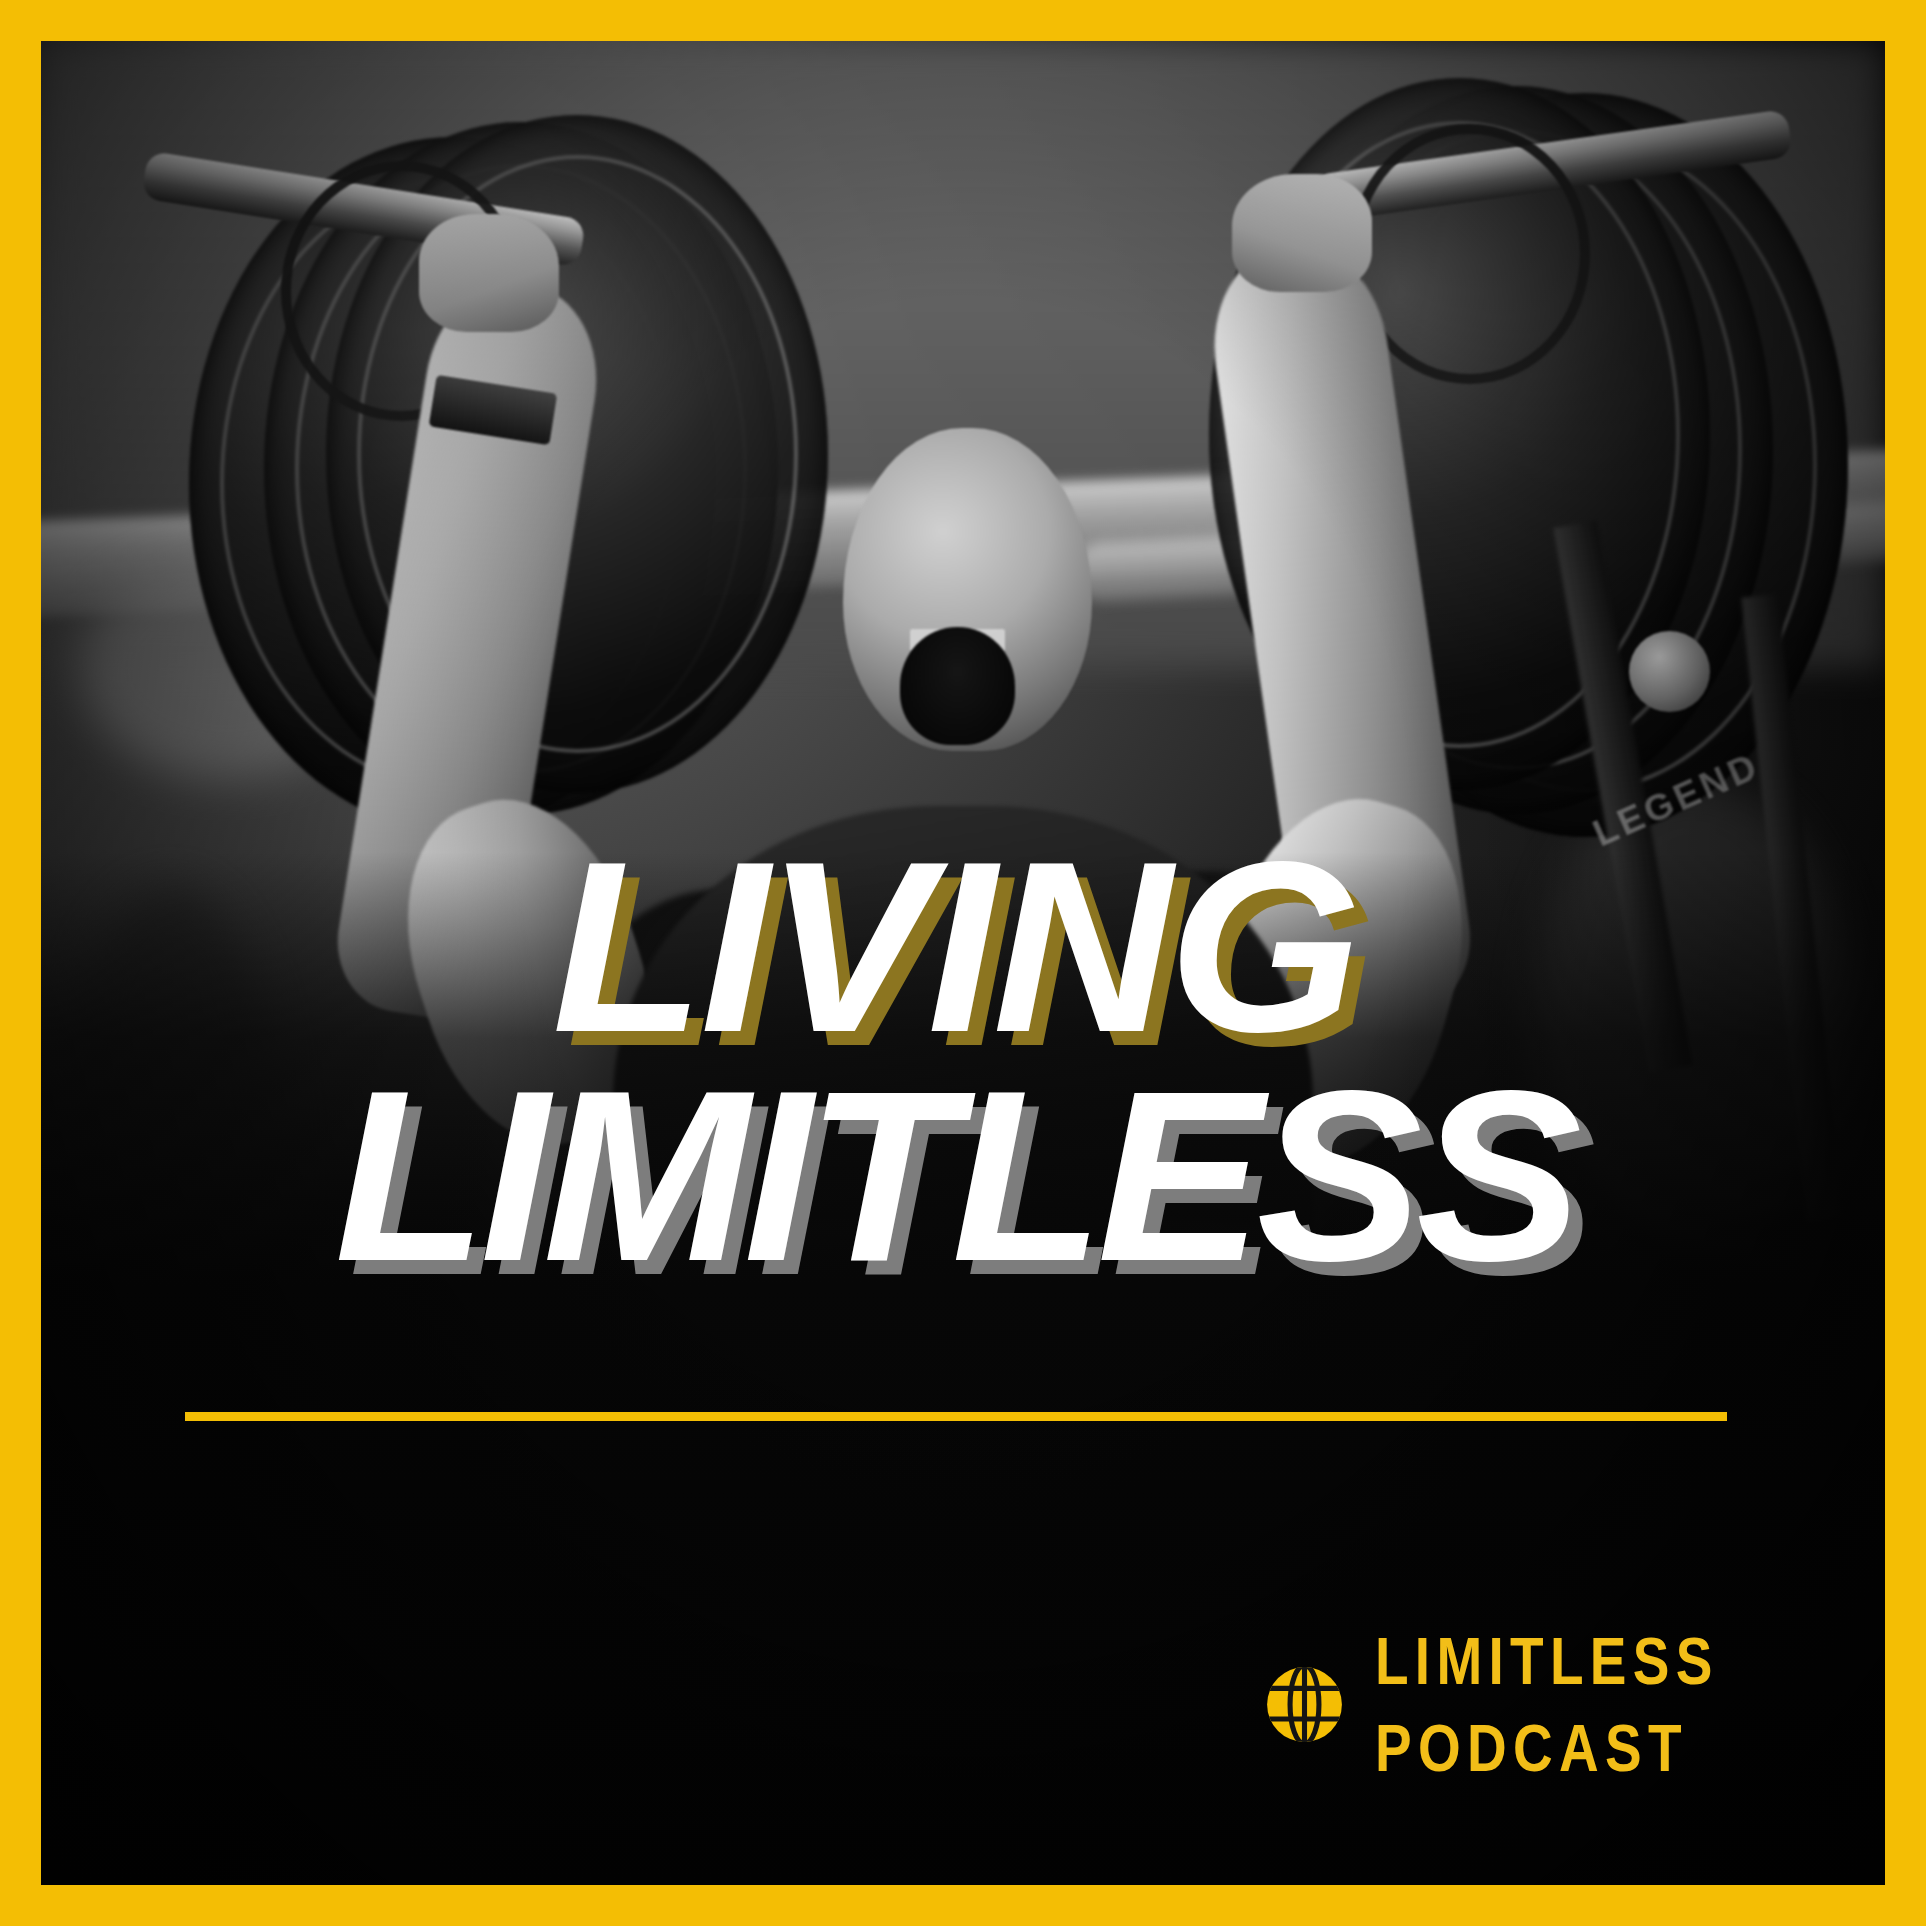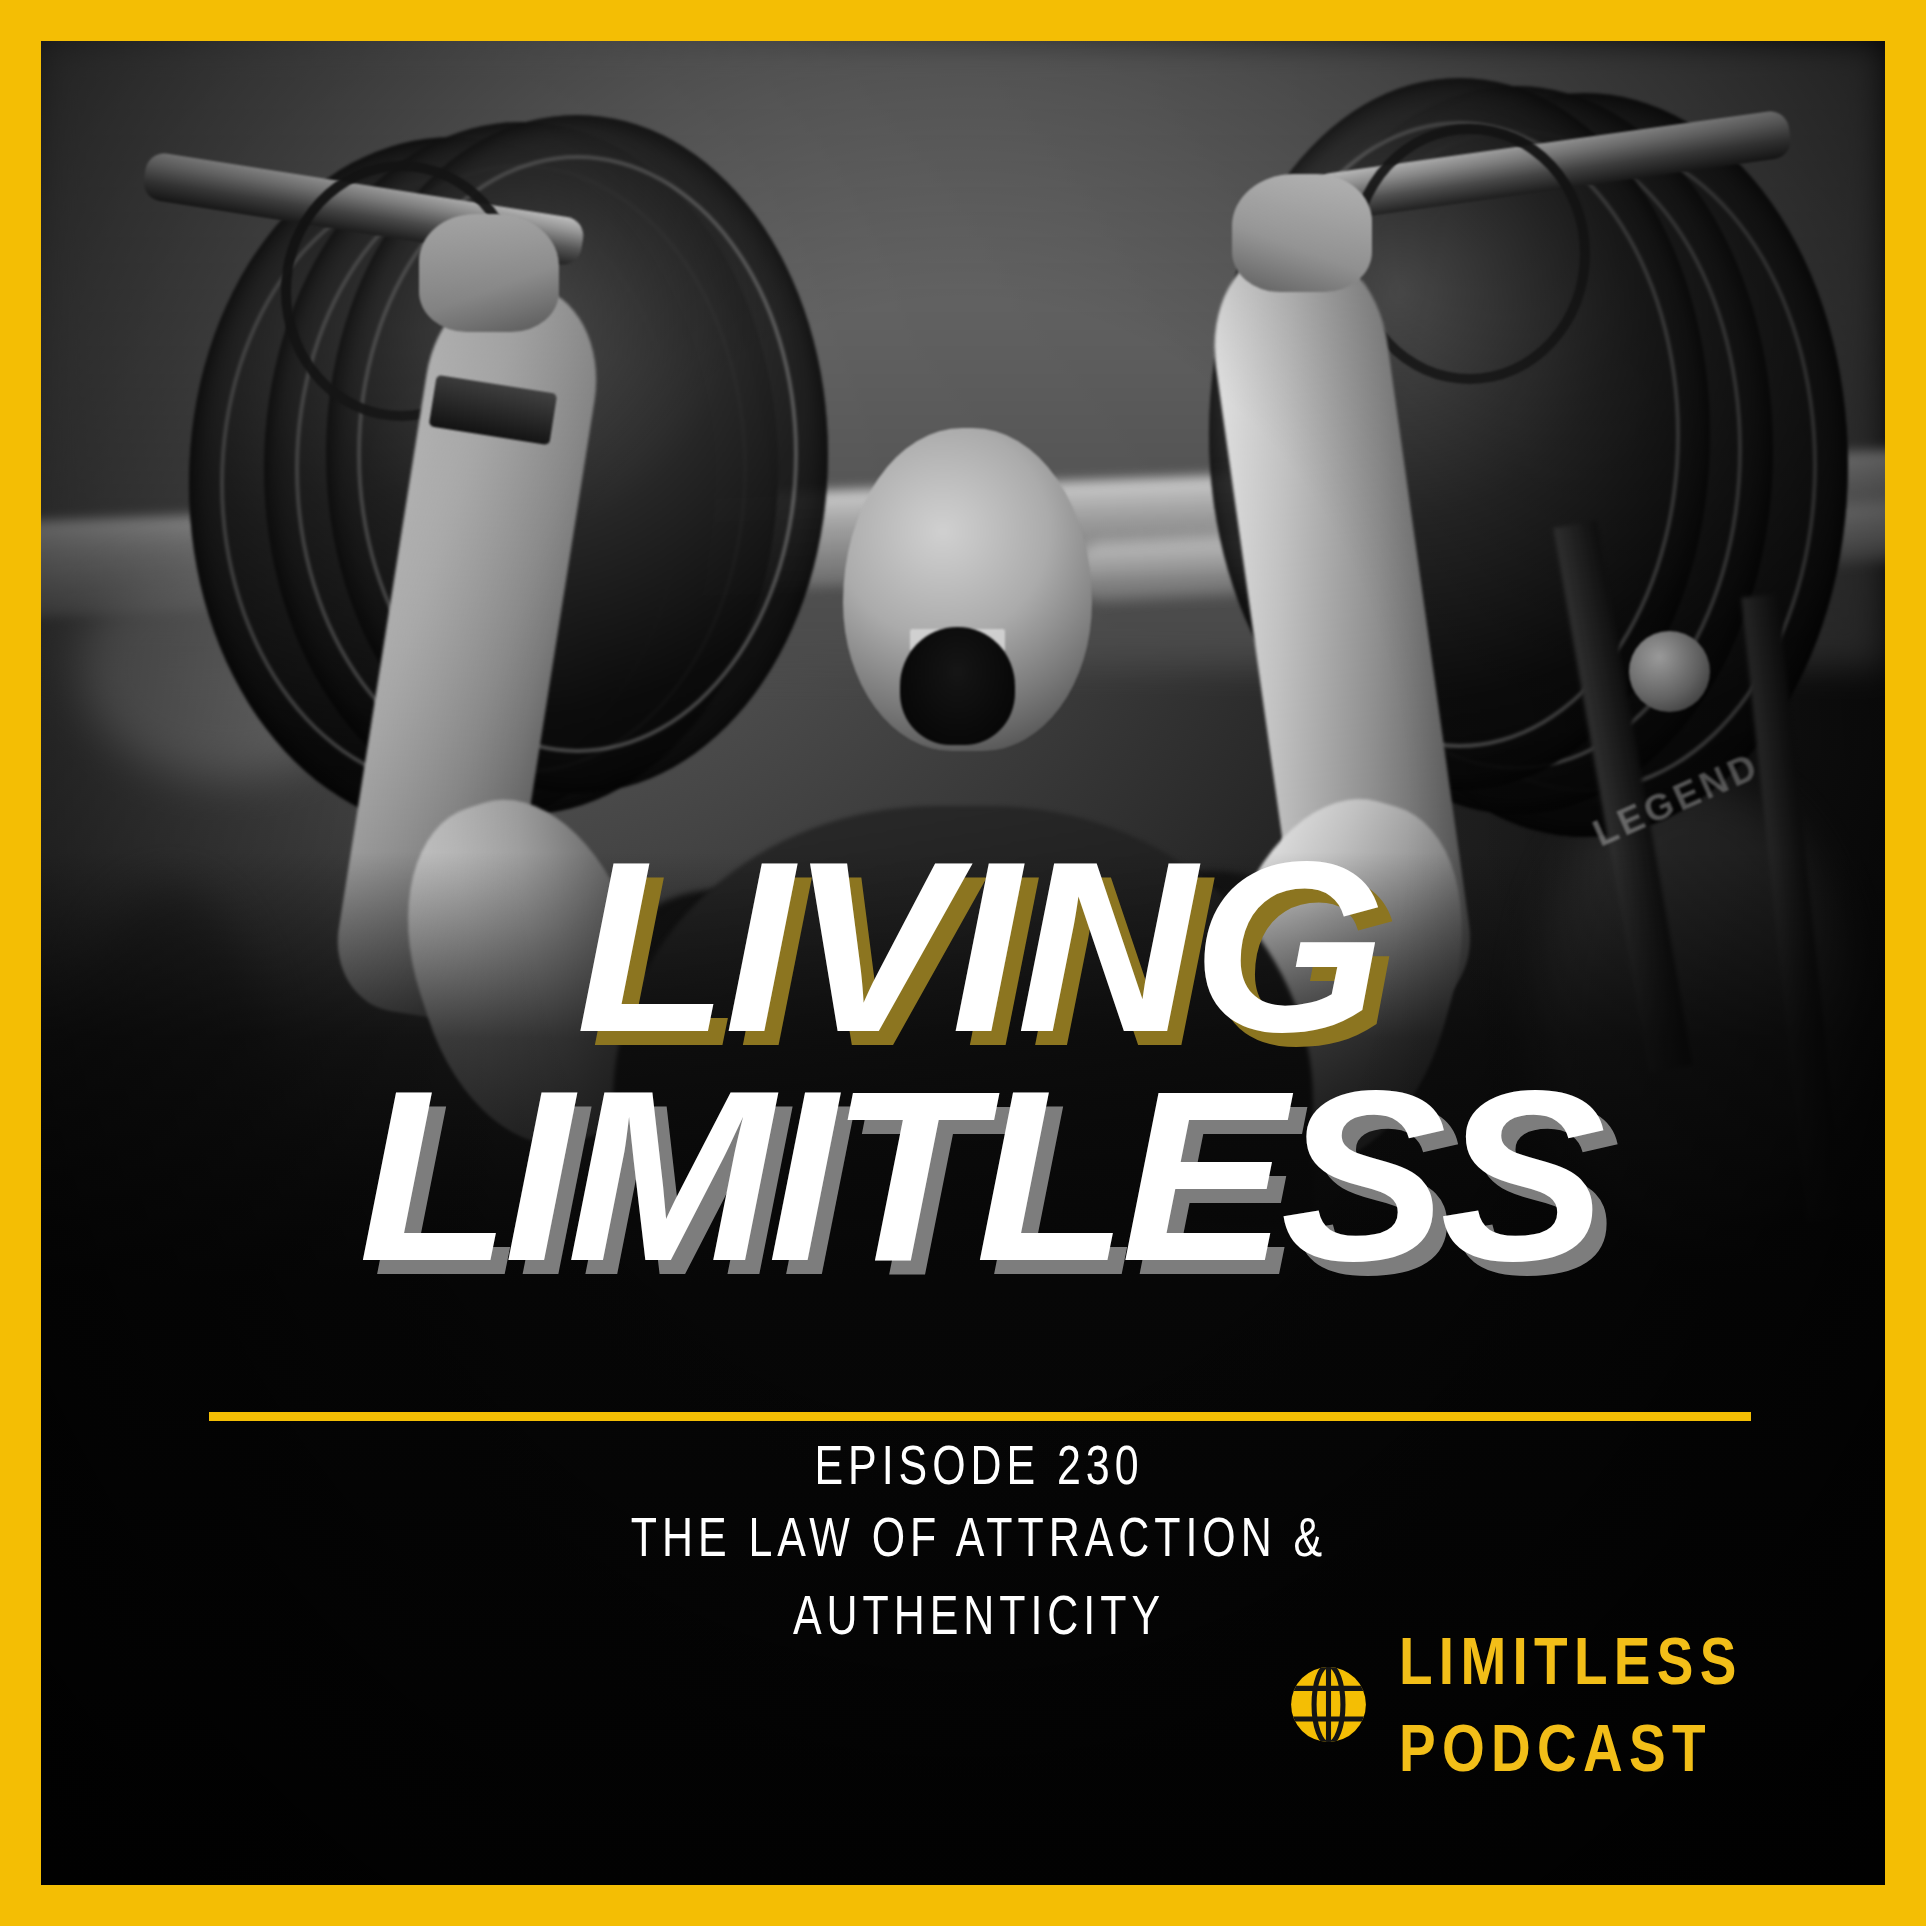--- a/index.html
+++ b/index.html
@@ -229,21 +229,21 @@
 
   
   .vignette {
     position:absolute; inset:0;
     background: radial-gradient(ellipse at 50% 42%, rgba(0,0,0,0) 34%, rgba(0,0,0,.45) 68%, rgba(0,0,0,.82) 100%);
   }
 
   
   .overlay {
     position:absolute;
-    left:57px; top:41px; width:1844px; height:1844px;
+    left:33px; top:41px; width:1844px; height:1844px;
     z-index: 20;
   }
 
   .title-block {
     position:absolute;
     left:0; top: 799px; width:1844px;
     text-align:center;
   }
   .title-line {
     display:block;
@@ -419,25 +419,20 @@
 
   <div class="overlay">
 
     <div class="title-block">
       <span class="title-line l1">LIVING</span>
       <span class="title-line l2">LIMITLESS</span>
     </div>
 
     <div class="divider"></div>
 
-    <div class="episode-block">
-      <span class="ep-num">EPISODE 230</span>
-      <span class="ep-title">THE LAW OF ATTRACTION &amp;</span>
-      <span class="ep-title">AUTHENTICITY</span>
-    </div>
 
 
     <div class="brand-block">
       <svg class="globe-icon" viewBox="0 0 100 100" aria-hidden="true">
         <defs>
           <clipPath id="globeClip">
               <circle cx="50" cy="50" r="44"></circle>
             </clipPath>
         </defs>
         <circle cx="50" cy="50" r="44" fill="#f4be04"></circle>

